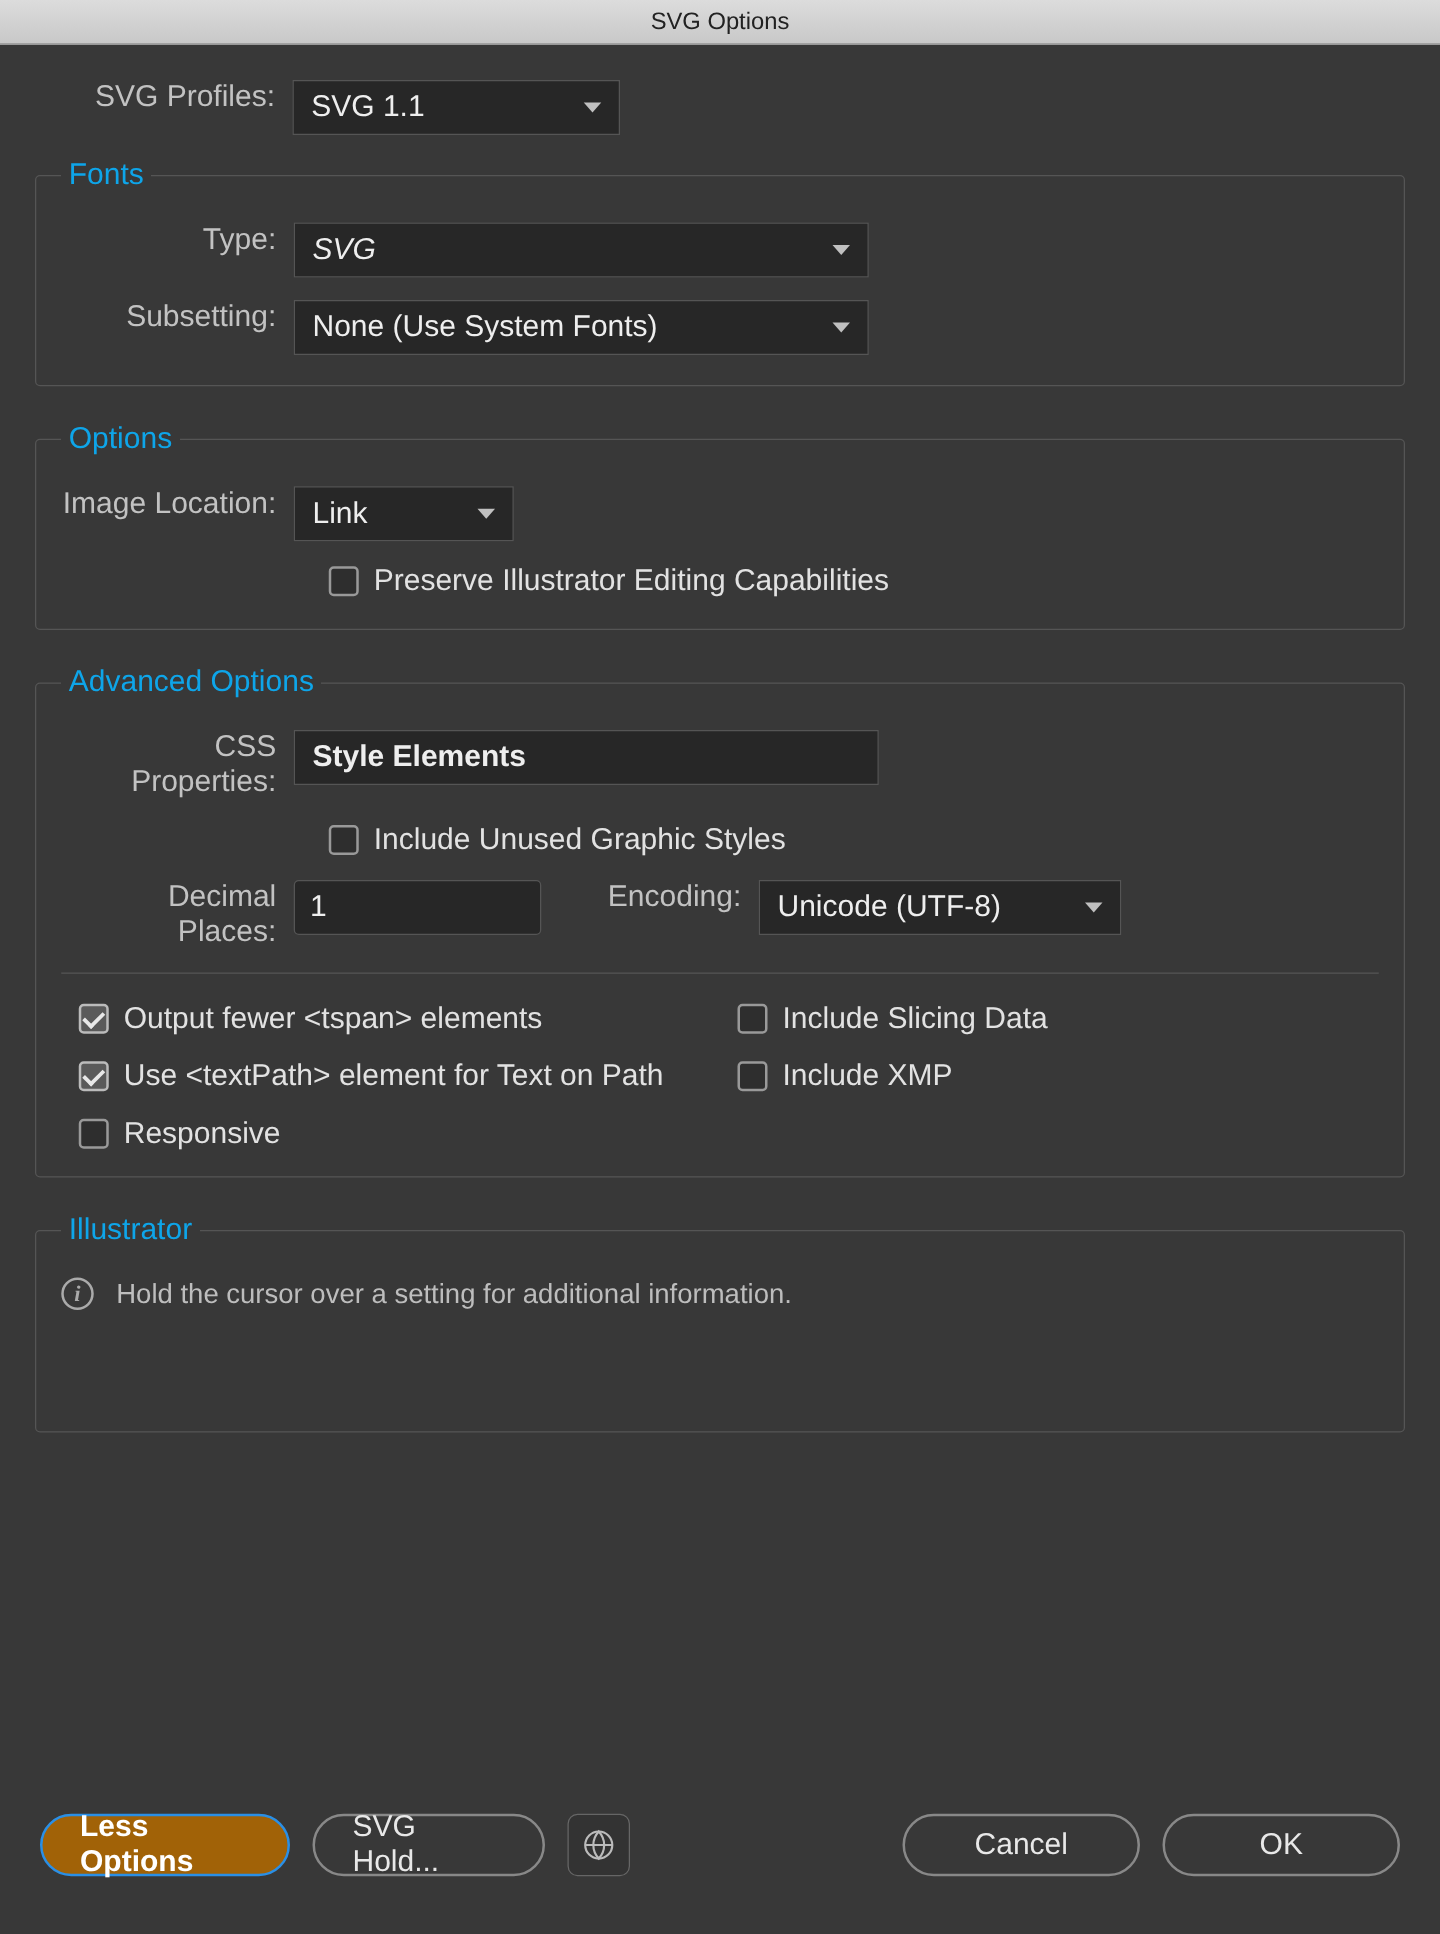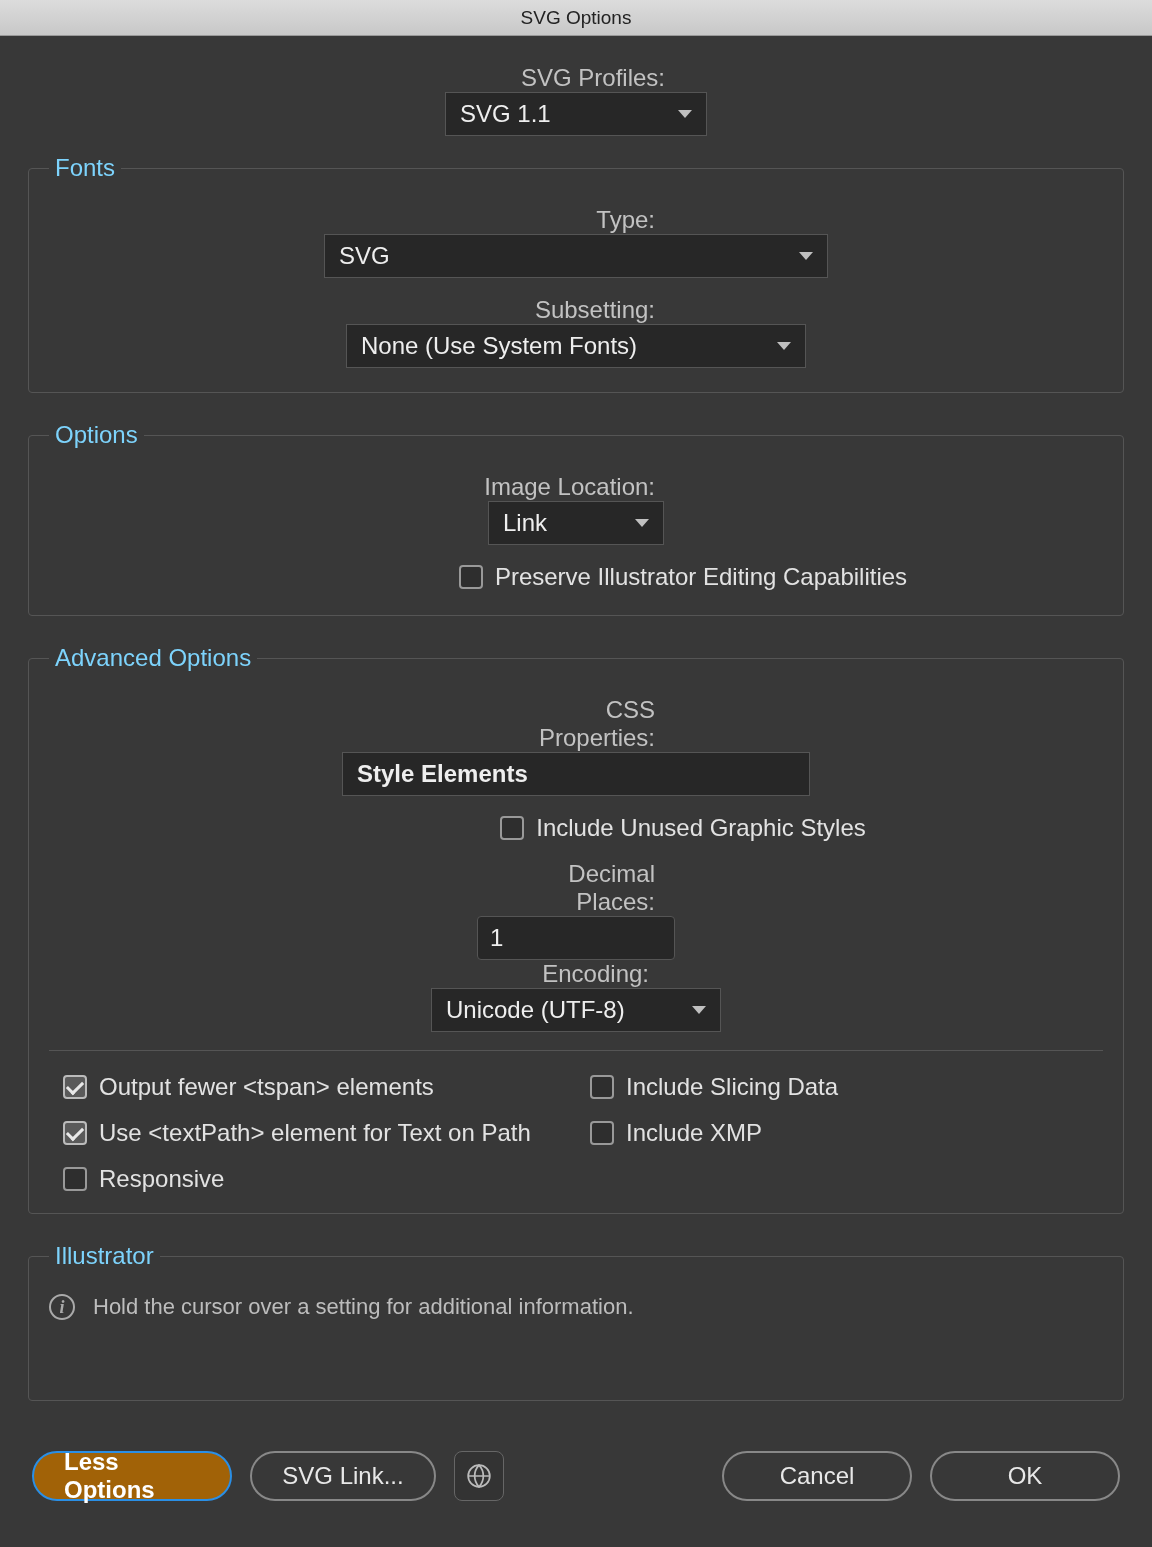--- a/index.html
+++ b/index.html
@@ -22,23 +22,21 @@
   }
   .content {
     padding: 28px 28px 20px 28px;
     color: #d0d0d0;
     height: calc(100% - 36px);
     display: flex;
     flex-direction: column;
   }
   .row {
     display: flex;
-    align-items: center;
     margin-bottom: 18px;
-    flex-direction: column;
   }
   .label {
     color: #c2c2c2;
     font-size: 24px;
     text-align: right;
     padding-right: 14px;
     flex-shrink: 0;
   }
   .select {
     background: #272727;
@@ -69,21 +67,21 @@
     font-size: 24px;
   }
   fieldset.group {
     border: 1px solid #555;
     border-radius: 4px;
     padding: 24px 20px 20px 20px;
     margin-bottom: 28px;
     position: relative;
   }
   fieldset.group > legend {
-    color: #7dd3fc;
+    color: #0ea5e9;
     font-size: 24px;
     padding: 0 6px;
   }
   .checkbox {
     display: flex;
     align-items: center;
     gap: 12px;
     font-size: 24px;
     color: #e2e2e2;
     cursor: pointer;
@@ -188,21 +186,21 @@
     <div class="select" style="width:262px;">
       <span>SVG 1.1</span>
       <span class="chevron"></span>
     </div>
   </div>
 
   <fieldset class="group">
     <legend>Fonts</legend>
     <div class="row">
       <div class="label" style="width:186px;">Type:</div>
-      <div class="select" style="width:504px;">
+      <div class="select" style="width:460px;font-style:italic;">
         <span>SVG</span>
         <span class="chevron"></span>
       </div>
     </div>
     <div class="row" style="margin-bottom:4px;">
       <div class="label" style="width:186px;">Subsetting:</div>
       <div class="select" style="width:460px;">
         <span>None (Use System Fonts)</span>
         <span class="chevron"></span>
       </div>
@@ -287,21 +285,21 @@
       <span class="info-icon">i</span>
       <span style="font-size:22px; color:#bdbdbd;">Hold the cursor over a setting for additional information.</span>
     </div>
   </fieldset>
 
   <div class="footer">
     <div class="btn btn-primary" style="width:200px;">
       <span>Less Options</span>
     </div>
     <div class="btn" style="width:186px;">
-      <span>SVG Link...</span>
+      <span>SVG Hold...</span>
     </div>
     <div class="btn-icon">
       <svg width="26" height="26" viewBox="0 0 24 24" fill="none" stroke="#bbb" stroke-width="1.6">
         <circle cx="12" cy="12" r="10"></circle>
         <path d="M2 12h20M12 2c2.8 3 4 6.5 4 10s-1.2 7-4 10c-2.8-3-4-6.5-4-10s1.2-7 4-10z"></path>
       </svg>
     </div>
     <div style="flex:1"></div>
     <div class="btn" style="width:190px;">
       <span>Cancel</span>

